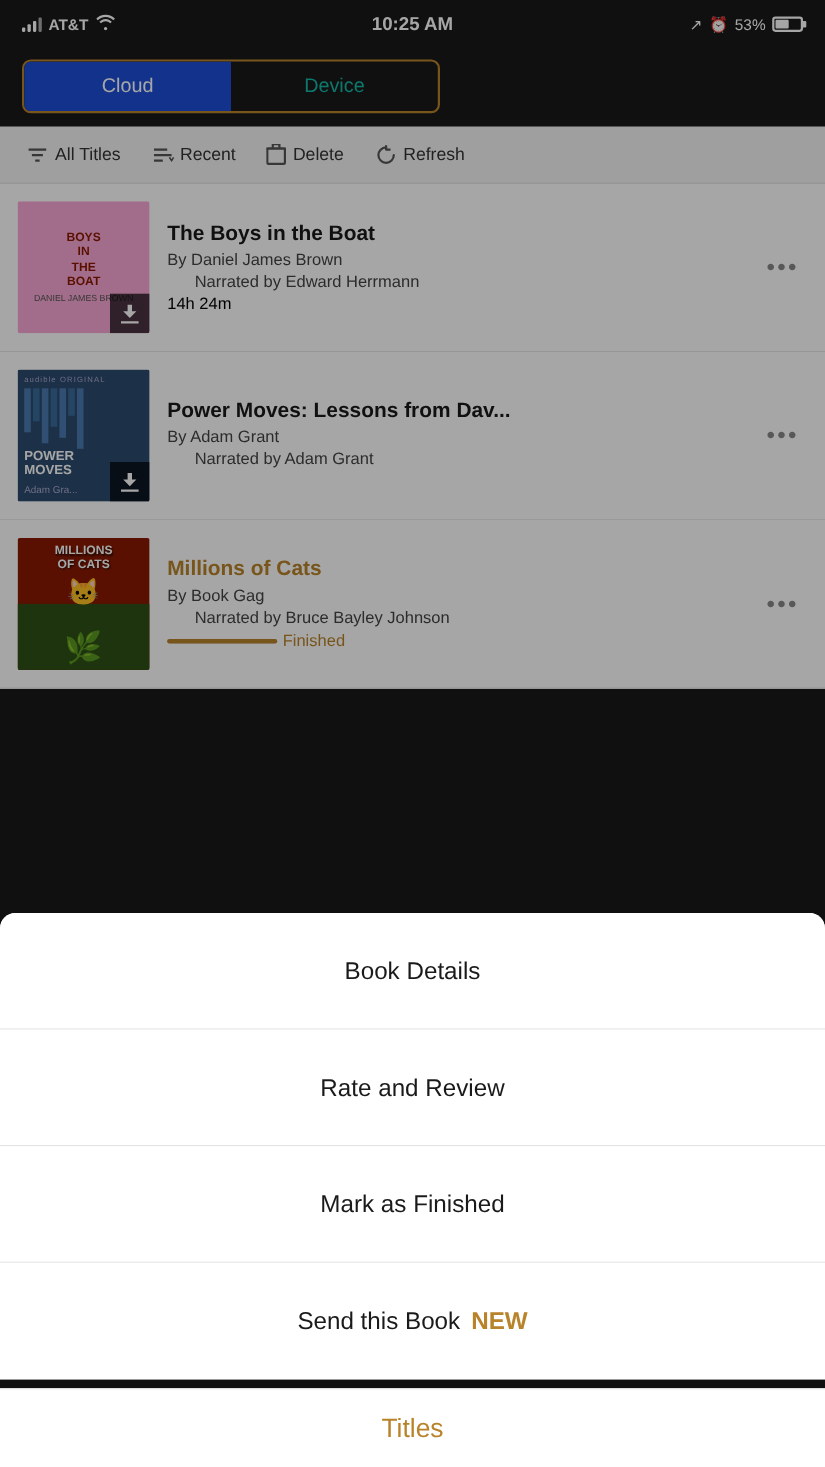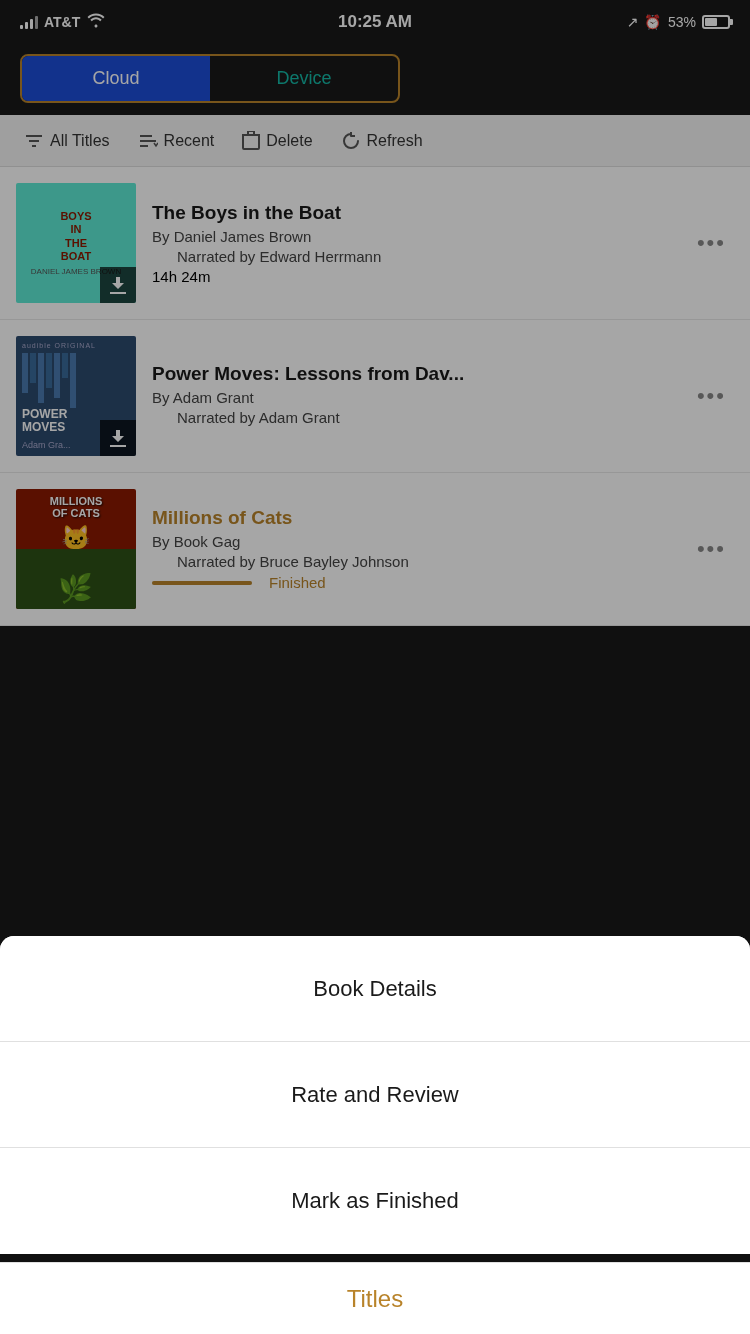--- a/index.html
+++ b/index.html
@@ -208,42 +208,42 @@
       width: 36px;
       height: 36px;
       background: rgba(0,0,0,0.7);
       display: flex;
       align-items: center;
       justify-content: center;
     }
     .progress-row {
       display: flex;
       align-items: center;
-      gap: 17px;
+      gap: 5px;
       margin-top: 4px;
     }
     .progress-bar-outer {
       width: 100px;
       height: 4px;
       background: #ddd;
       border-radius: 2px;
     }
     .progress-bar-inner {
       height: 100%;
       background: #b8832a;
       border-radius: 2px;
     }
     .finished-label {
       color: #b8832a;
       font-size: 15px;
     }
 
     
     .cover-boys {
-      background: #5eead4;
+      background: #f9a8d4;
       width: 100%;
       height: 100%;
       display: flex;
       flex-direction: column;
       align-items: center;
       justify-content: center;
       font-size: 9px;
       color: #fff;
       text-align: center;
       padding: 4px;
@@ -511,17 +511,23 @@
   <div class="sheet-menu">
     <div class="sheet-item">
       <span class="sheet-item-text">Book Details</span>
     </div>
     <div class="sheet-item">
       <span class="sheet-item-text">Rate and Review</span>
     </div>
     <div class="sheet-item">
       <span class="sheet-item-text">Mark as Finished</span>
     </div>
+    <div class="sheet-item">
+      <div class="sheet-item-row">
+        <span class="sheet-item-text">Send this Book</span>
+        <span class="new-badge">NEW</span>
+      </div>
+    </div>
   </div>
   <div class="cancel-btn">
     <span class="cancel-text">Titles</span>
   </div>
 </div>
 
 </body></html>

